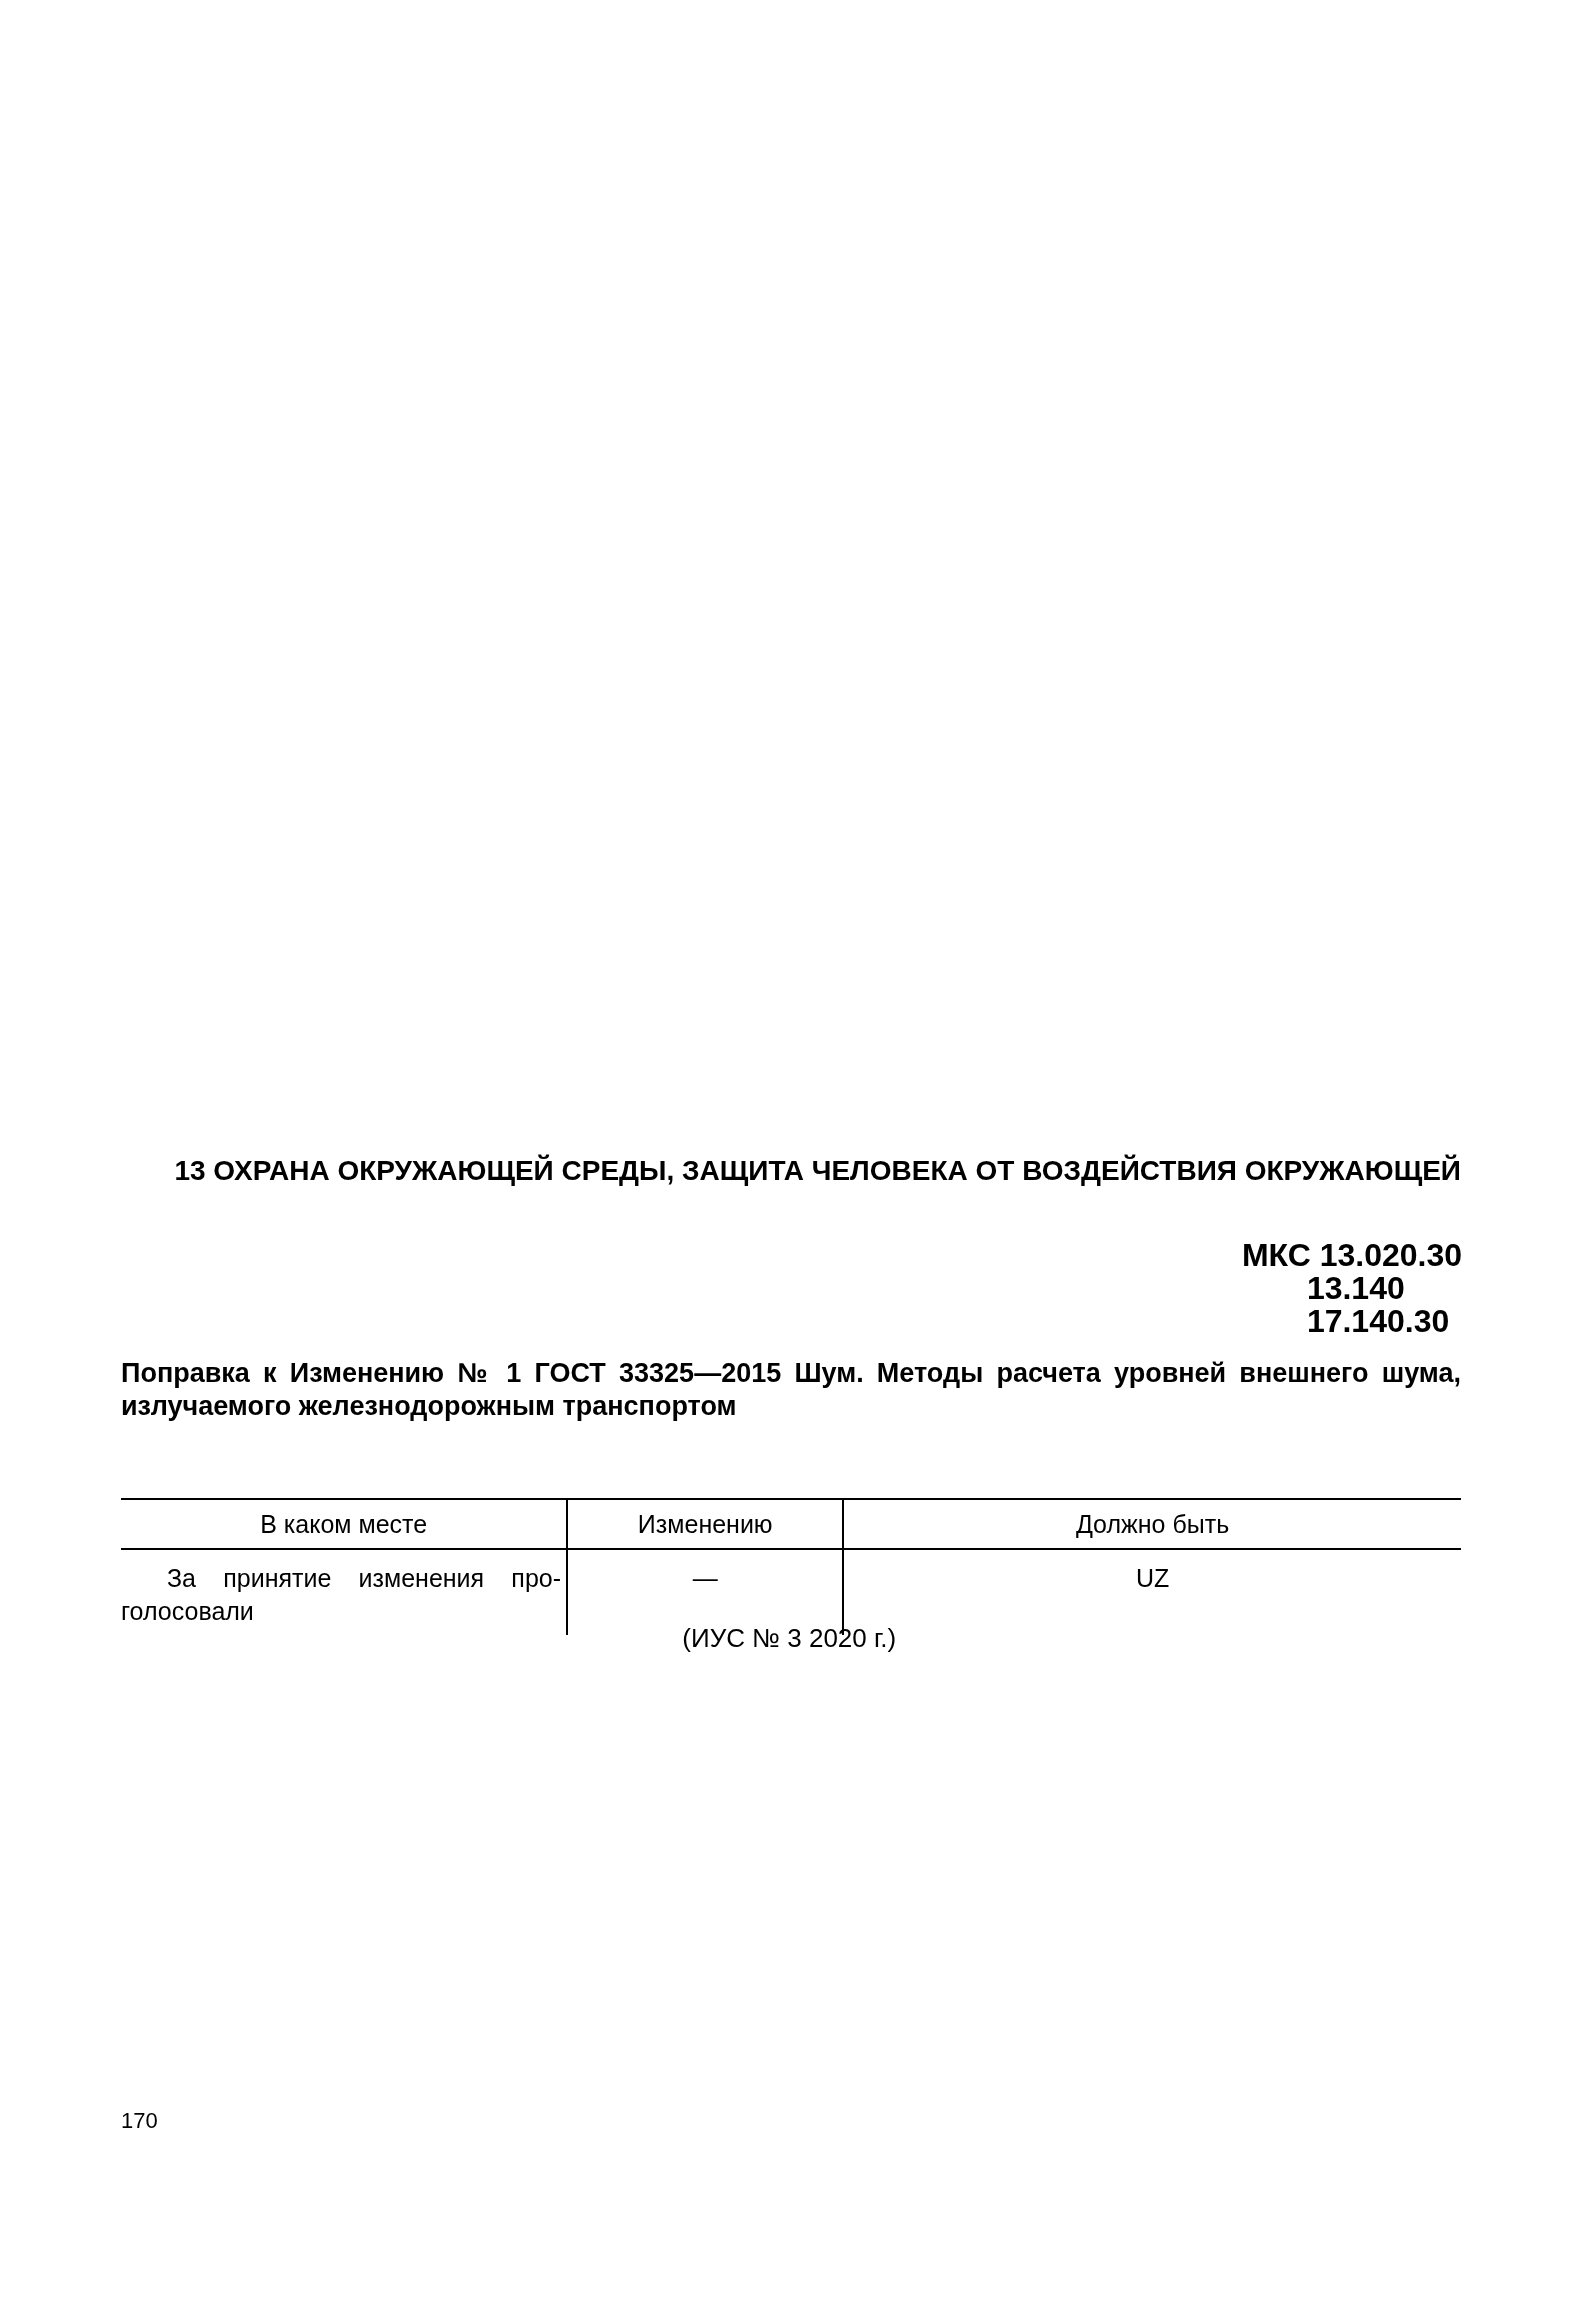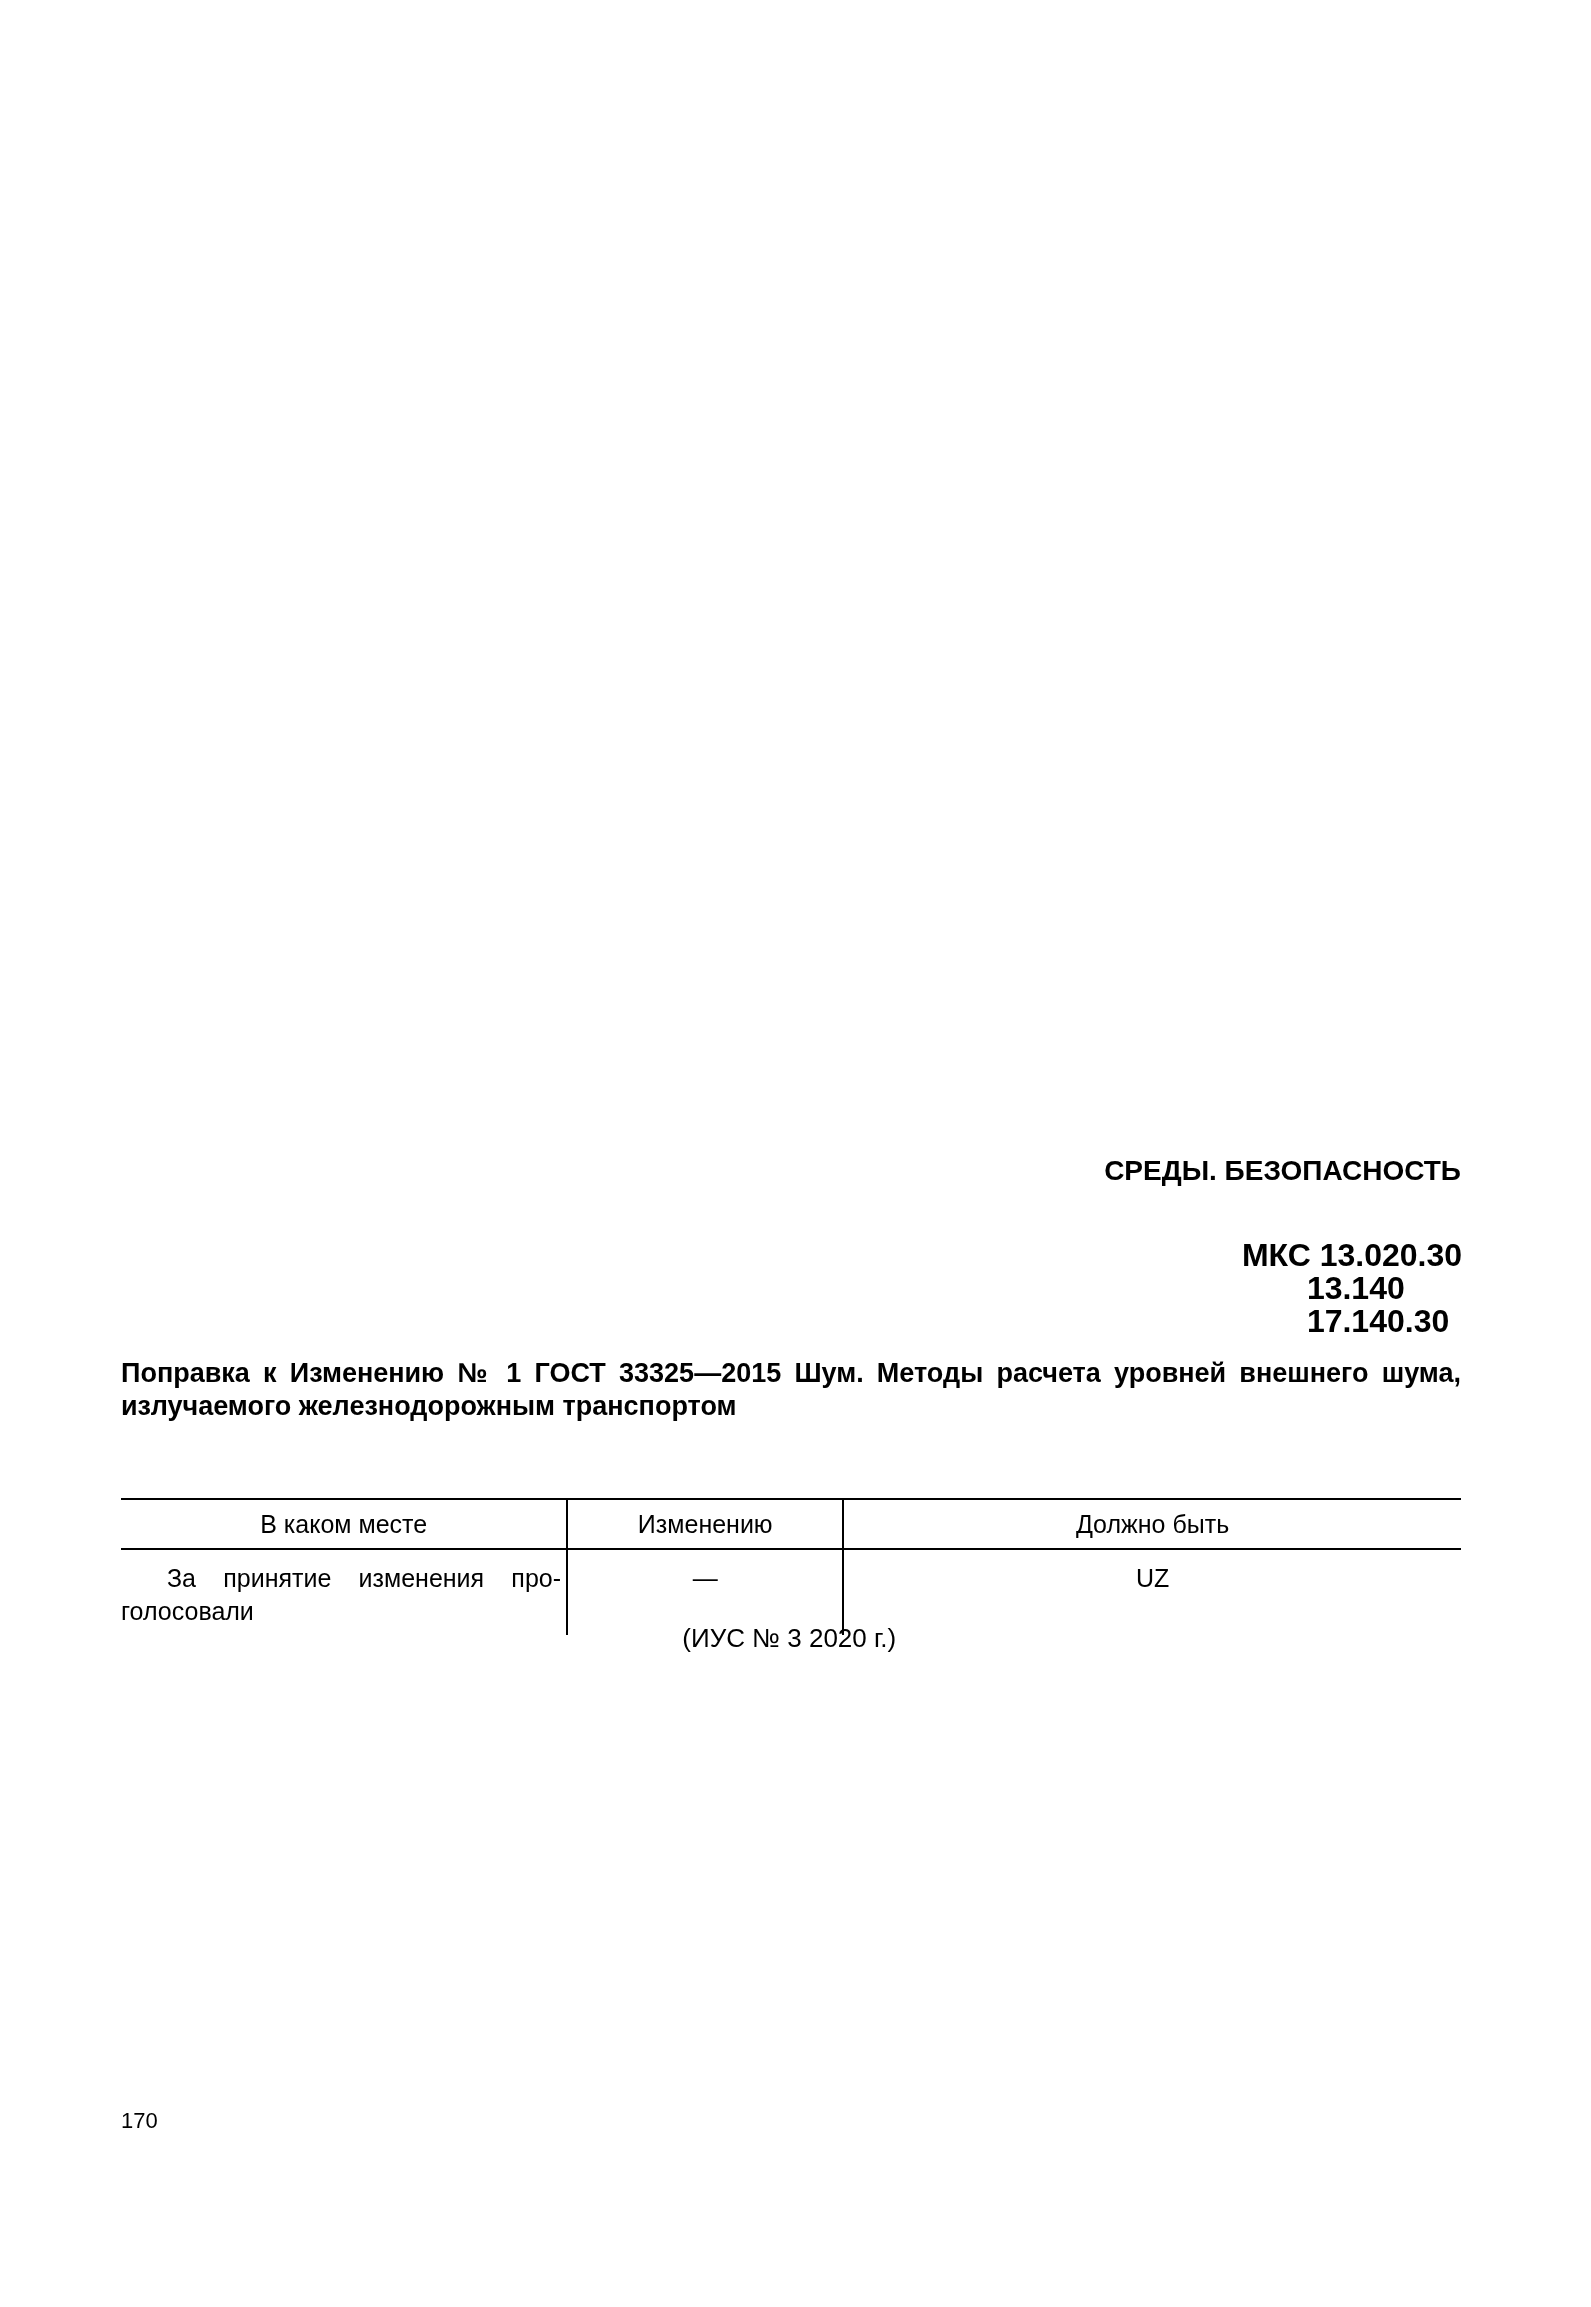--- a/index.html
+++ b/index.html
@@ -25,21 +25,21 @@
   td.c1 { text-align:justify; text-indent:46px; padding-right:5.4px !important; }
   td.c2, td.c3 { text-align:center; }
   .ius { left:0; width:1592px; top:1623px; text-align:center; font-size:26px; }
   .ius span { margin-left:-13.5px; }
   .page-num { left:121px; top:2108px; font-size:22px; }
 </style>
 </head>
 <body>
 
 <div class="abs section-title">
-  <div>СРЕДЫ. БЕЗОПАСНОСТЬ</div>
+  <div>13 ОХРАНА ОКРУЖАЮЩЕЙ СРЕДЫ, ЗАЩИТА ЧЕЛОВЕКА ОТ ВОЗДЕЙСТВИЯ ОКРУЖАЮЩЕЙ</div>
 </div>
 
 <div class="abs mks">
   <span class="line">МКС 13.020.30</span>
   <span class="line indent">13.140</span>
   <span class="line indent">17.140.30</span>
 </div>
 
 <div class="abs amend">Поправка к Изменению № 1 ГОСТ 33325—2015 Шум. Методы расчета уровней внешнего шума, излучаемого железнодорожным транспортом</div>
 

